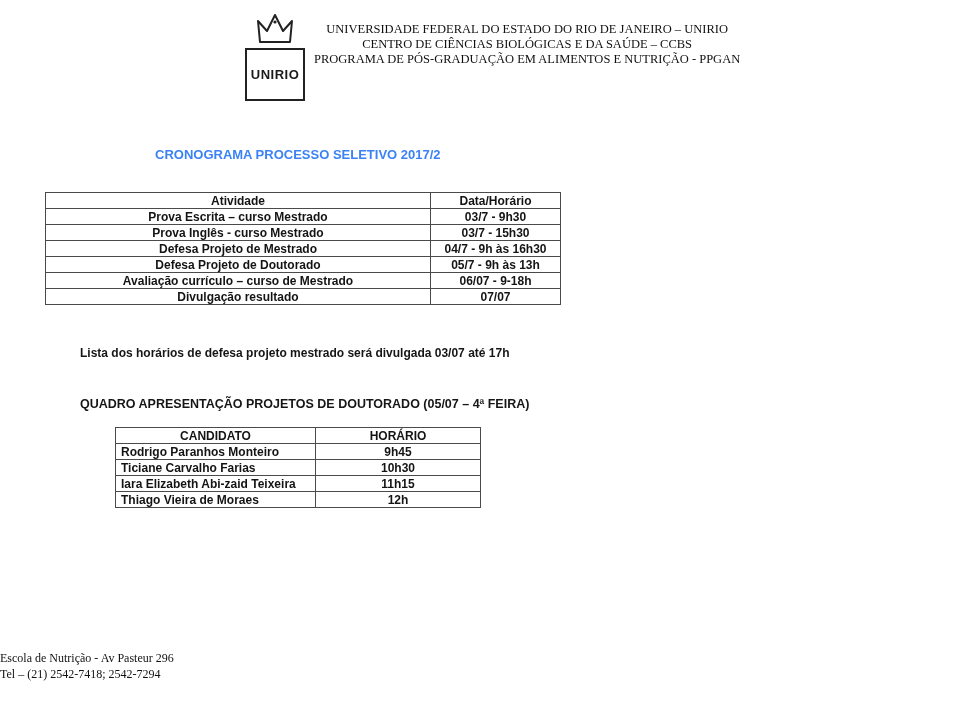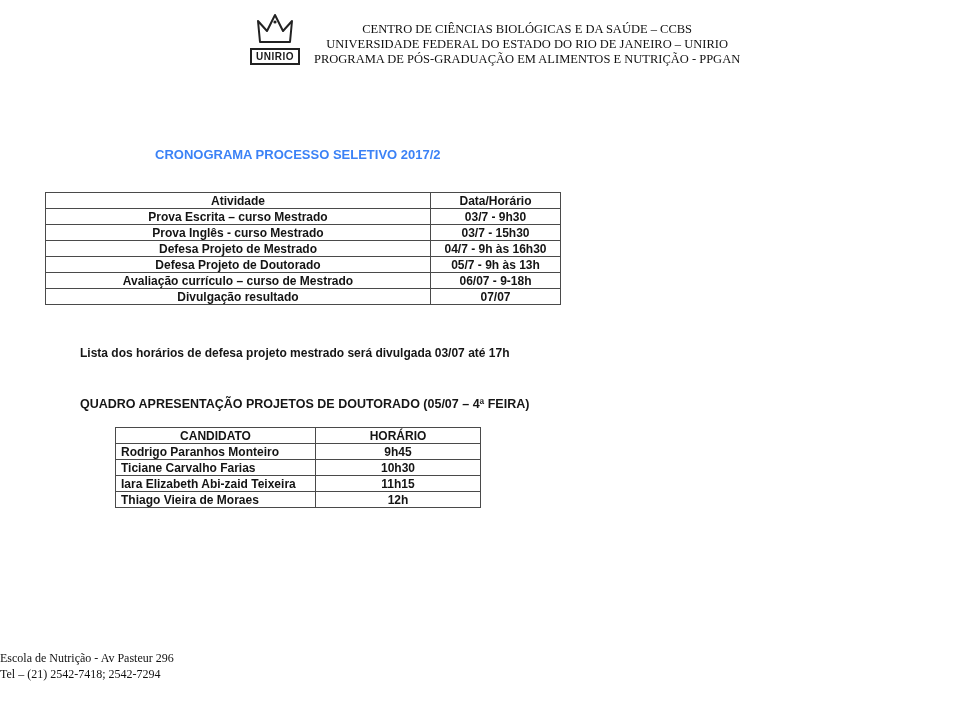--- a/index.html
+++ b/index.html
@@ -11,22 +11,22 @@
   }
   .page {
     position:relative; width:960px; height:720px;
     background:#ffffff; overflow:hidden;
   }
 
   
   .header { position:absolute; top:12px; left:248px; display:flex; gap:12px; align-items:flex-start; }
   .logo { width:54px; display:flex; flex-direction:column; align-items:center; }
   .logo-box {
-    border:2px solid #222; font-weight:bold; font-size:10px;
-    padding:1px 4px; letter-spacing:0.5px; margin-top:-2px;
+    border:2px solid #222; font-weight:bold; font-size:13px;
+    padding:17px 4px; letter-spacing:0.5px; margin-top:-2px;
     font-family:"Liberation Sans", sans-serif;
   }
   .header-text {
     font-family:"Liberation Serif", serif;
     font-size:12.5px; line-height:1.18; text-align:center;
     color:#111; padding-top:10px; white-space:nowrap;
   }
 
   
   .doc-title {
@@ -77,22 +77,22 @@
     <div class="logo">
       <span>
         <svg width="44" height="34" viewBox="0 0 44 34" aria-hidden="true">
           <path d="M7 30 L5 9 L14 19 L22 3 L30 19 L39 9 L37 30 Z" fill="none" stroke="#222" stroke-width="2" stroke-linejoin="round"></path>
           <circle cx="22" cy="10" r="1.6" fill="#222"></circle>
         </svg>
       </span>
       <div class="logo-box">UNIRIO</div>
     </div>
     <div class="header-text">
+      <div>UNIVERSIDADE FEDERAL DO ESTADO DO RIO DE JANEIRO – UNIRIO</div>
       <div>CENTRO DE CIÊNCIAS BIOLÓGICAS E DA SAÚDE – CCBS</div>
-      <div>UNIVERSIDADE FEDERAL DO ESTADO DO RIO DE JANEIRO – UNIRIO</div>
       <div>PROGRAMA DE PÓS-GRADUAÇÃO EM ALIMENTOS E NUTRIÇÃO - PPGAN</div>
     </div>
   </div>
 
   <div class="doc-title">CRONOGRAMA PROCESSO SELETIVO 2017/2</div>
 
   <div class="schedule-wrap">
     <table class="tbl schedule">
       <colgroup>
           <col class="c1">

